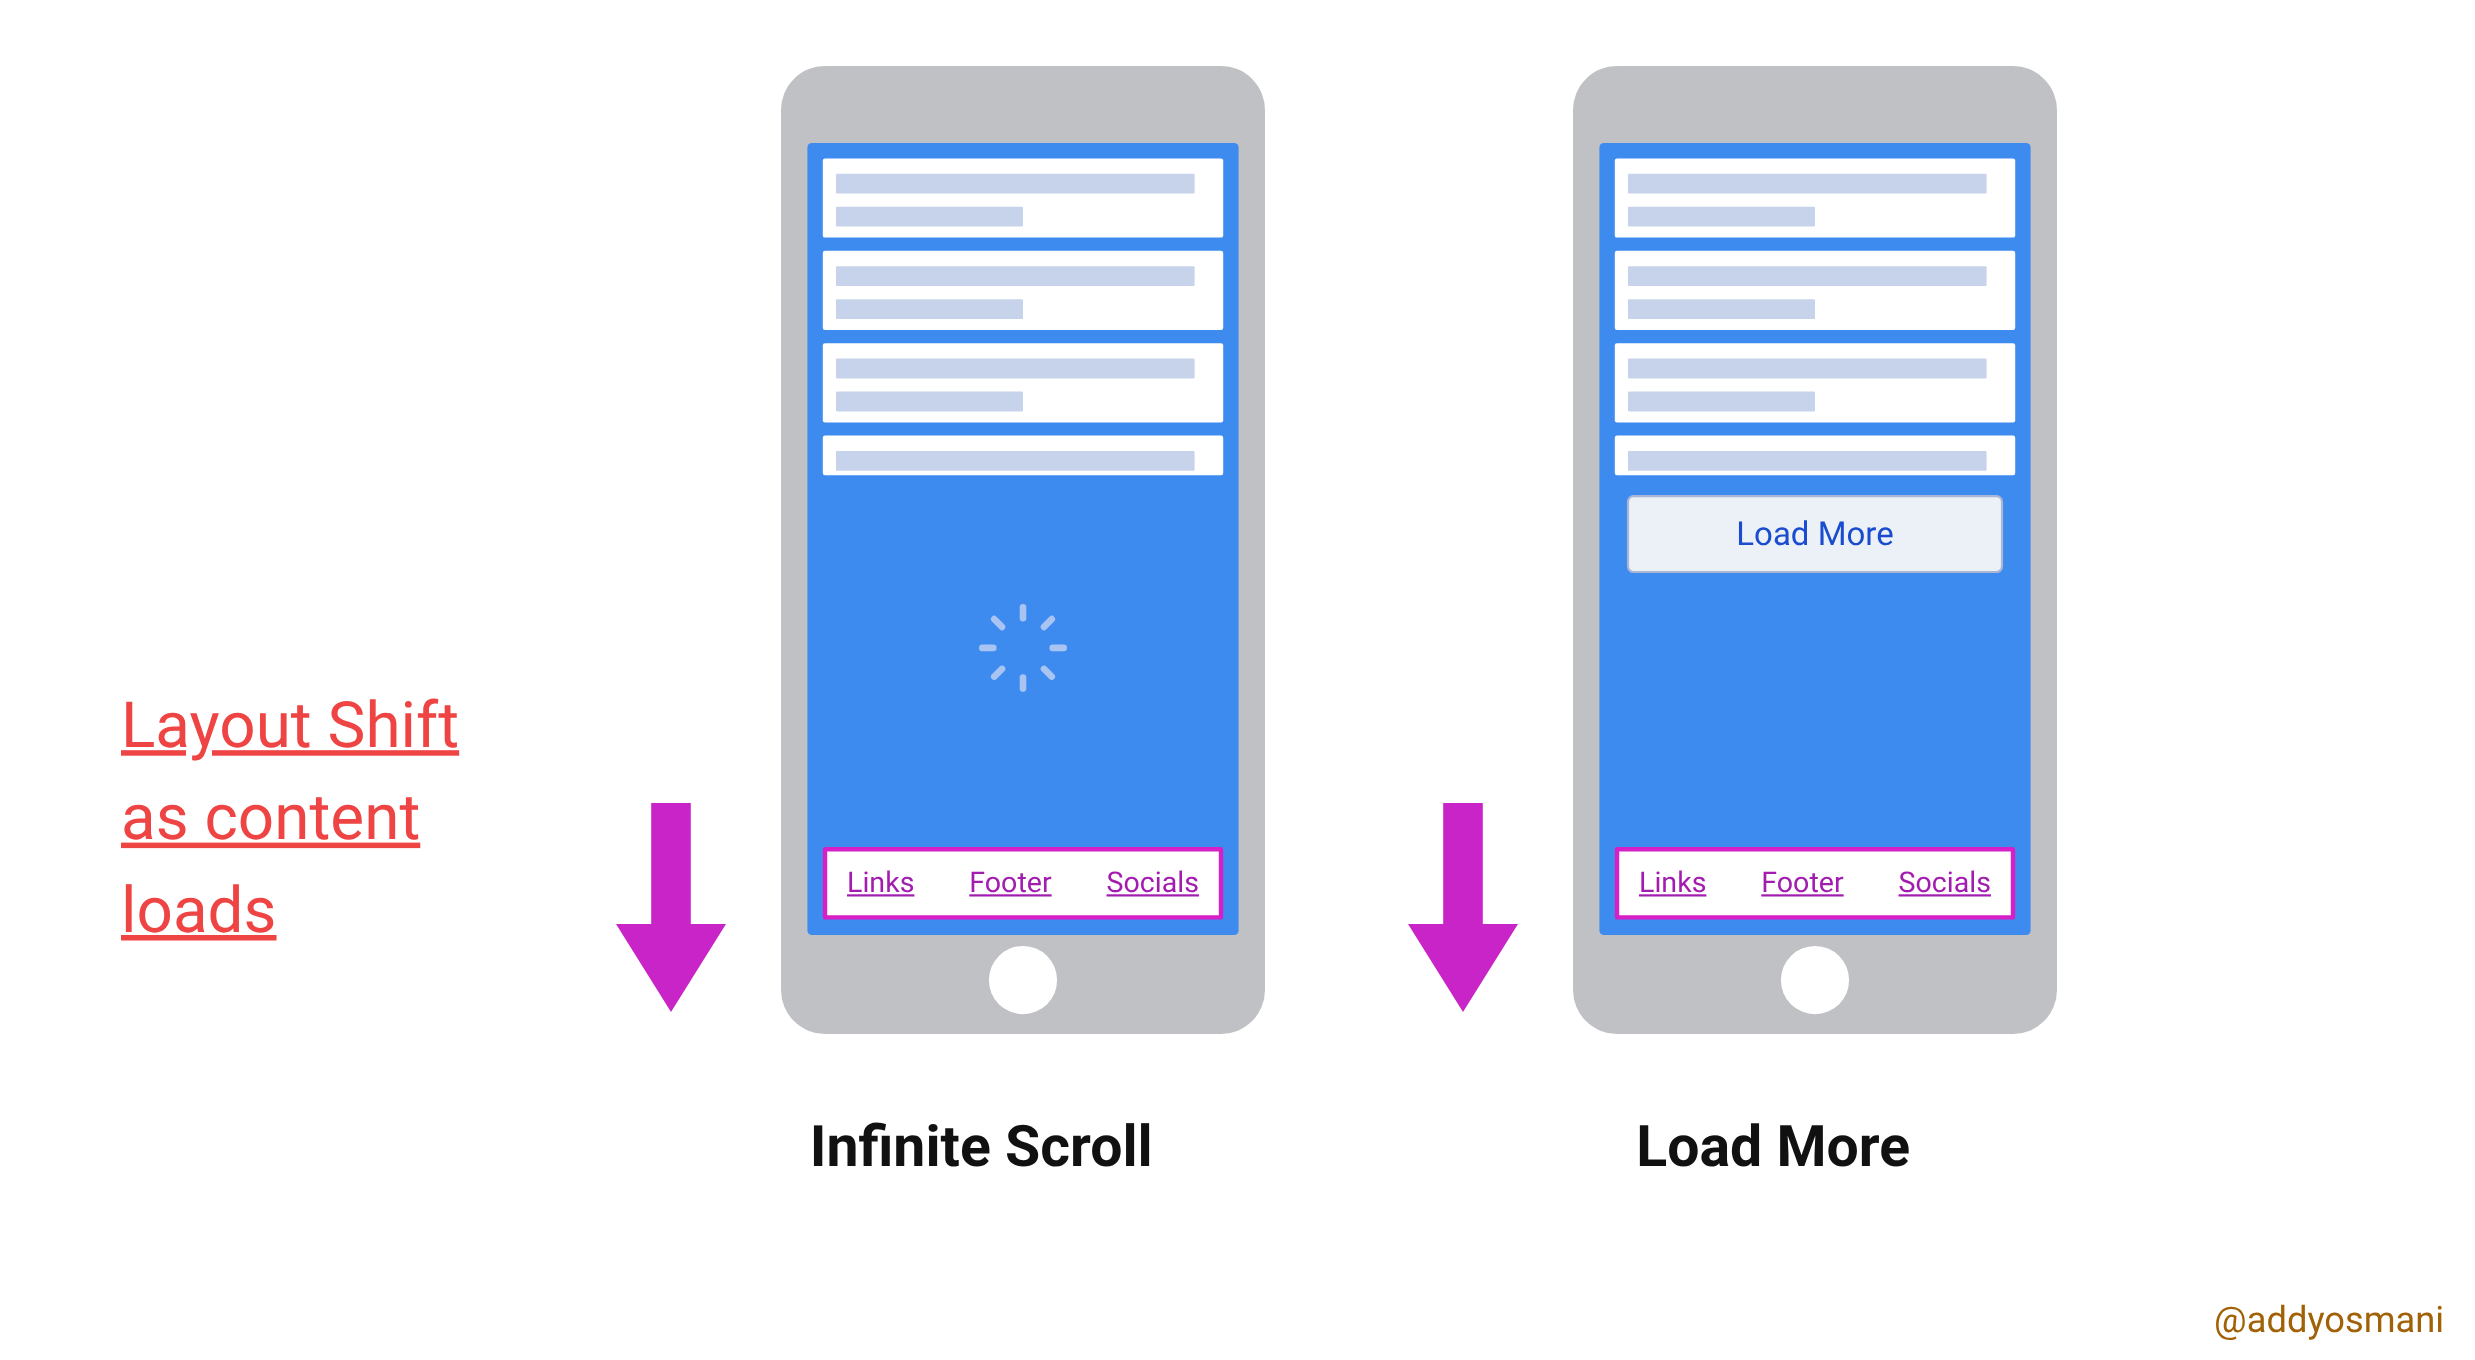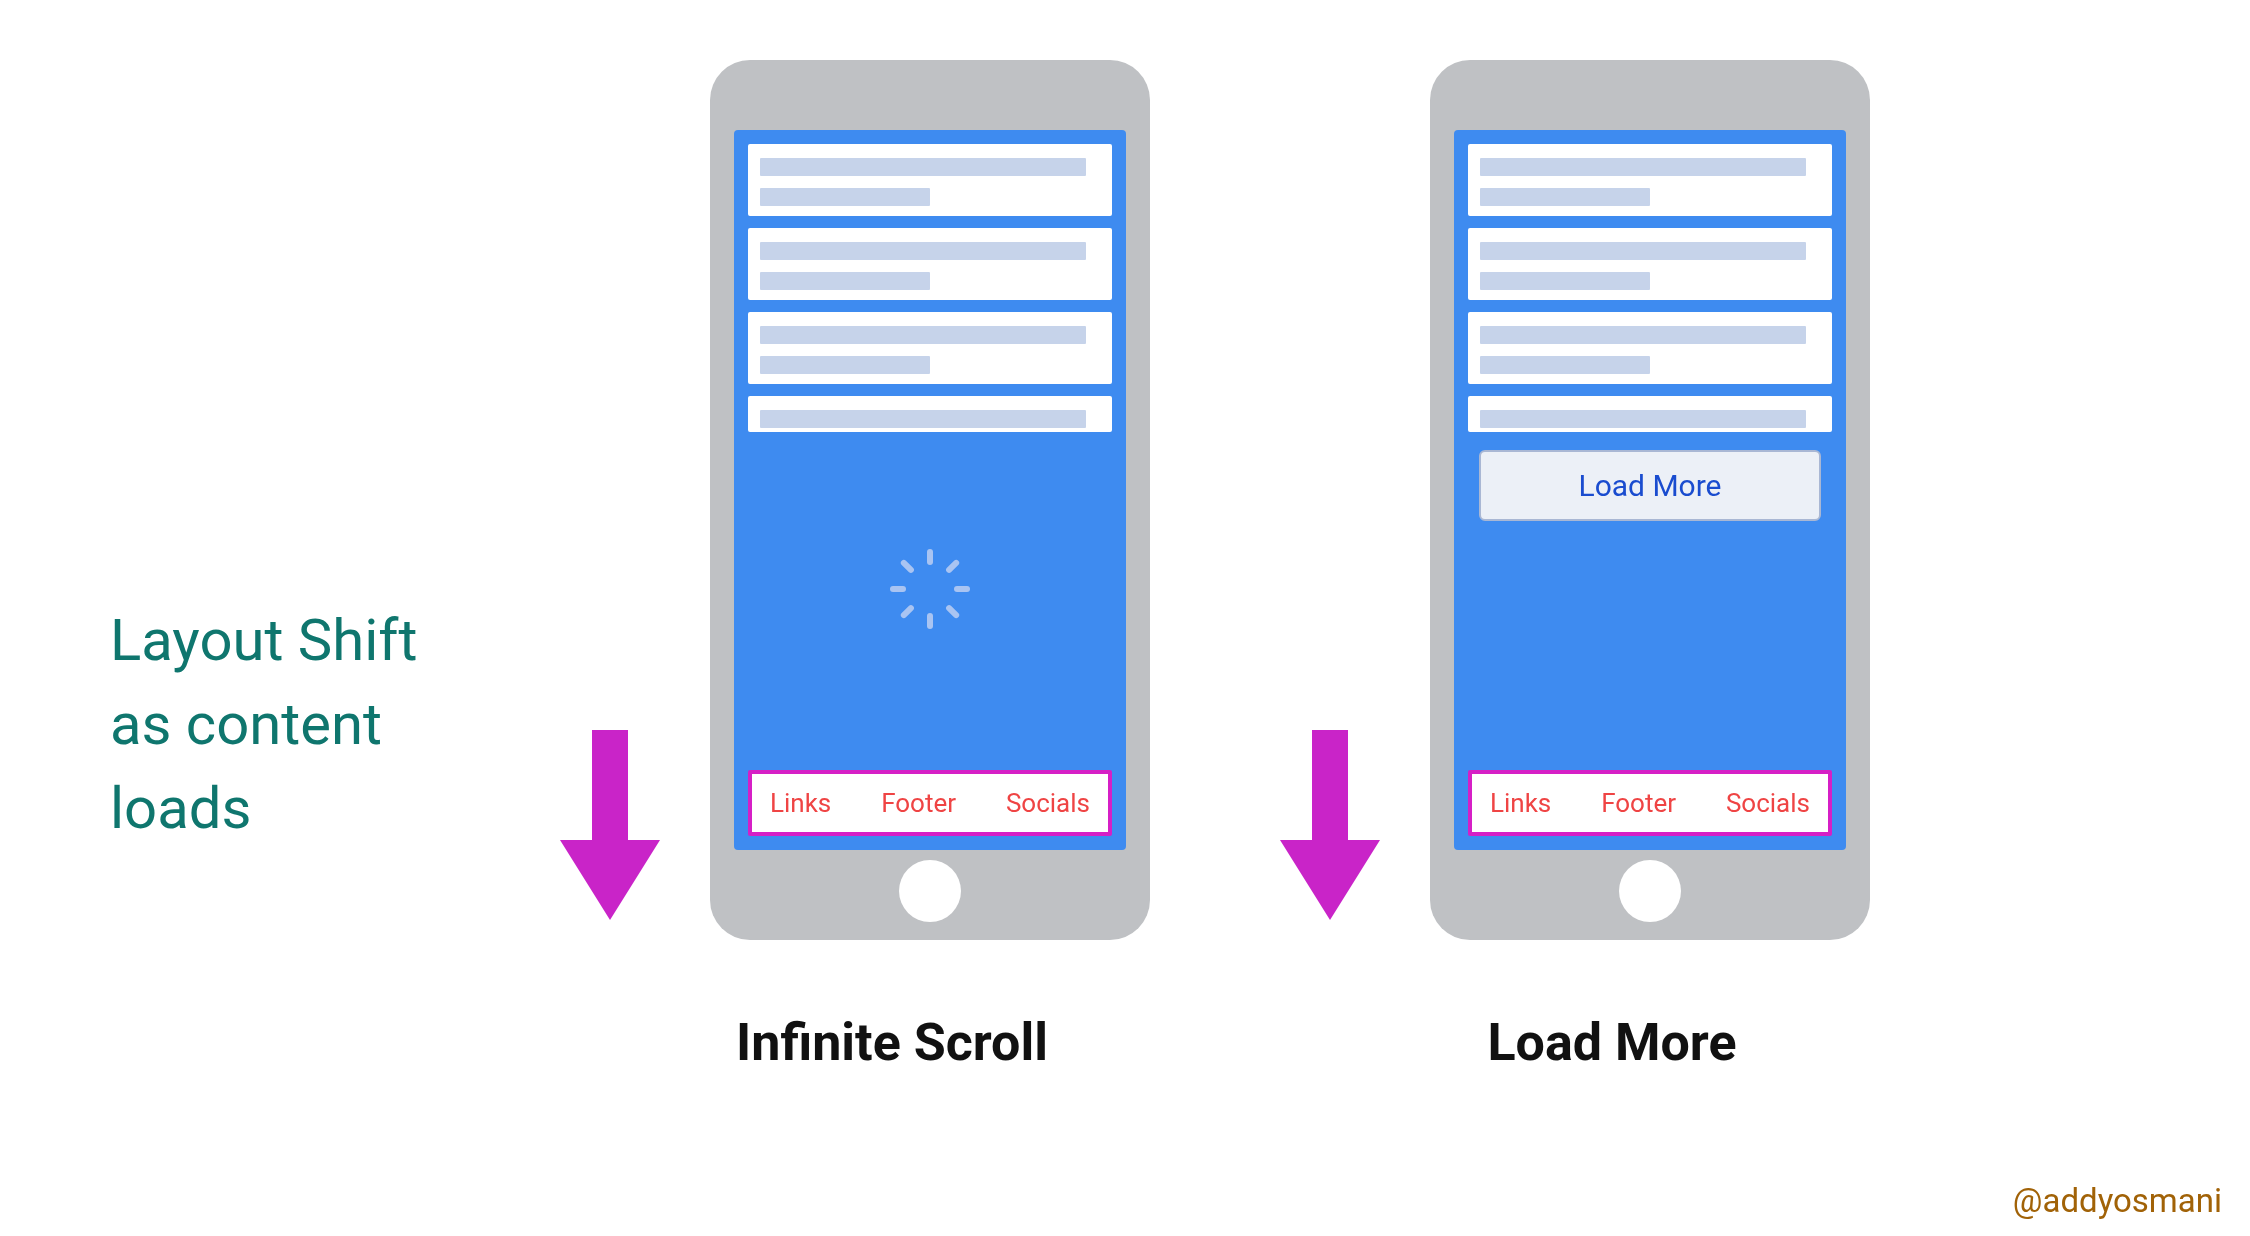--- a/index.html
+++ b/index.html
@@ -7,26 +7,27 @@
     font-family: -apple-system, BlinkMacSystemFont, "Segoe UI", Roboto, Helvetica, Arial, sans-serif;
     background: #fff;
     width: 2250px;
     height: 1236px;
     position: relative;
     overflow: hidden;
   }
   .caption {
     position: absolute;
     left: 110px;
-    top: 598px;
+    top: 618px;
     font-size: 58px;
     line-height: 1.45;
-    color: #0f766e;
+    color: #ef4444;
     font-weight: 400;
     white-space: pre-line;
+    text-decoration: underline;
   }
   .phone-wrap {
     position: absolute;
     top: 60px;
     width: 364px;
   }
   .phone-wrap.left  { left: 710px; }
   .phone-wrap.right { left: 1430px; }
   .label {
     text-align: center;
@@ -119,21 +120,22 @@
     font-weight: 400;
   }
   .footer {
     background: #fff;
     border: 4px solid #d61fc6;
     border-radius: 2px;
     display: flex;
     justify-content: space-between;
     padding: 14px 18px;
     font-size: 26px;
-    color: #ef4444;
+    color: #a21caf;
+    text-decoration: underline;
   }
   
   .arrow {
     position: absolute;
     top: 730px;
     width: 100px;
     height: 190px;
   }
   .arrow.a1 { left: 560px; }
   .arrow.a2 { left: 1280px; }

